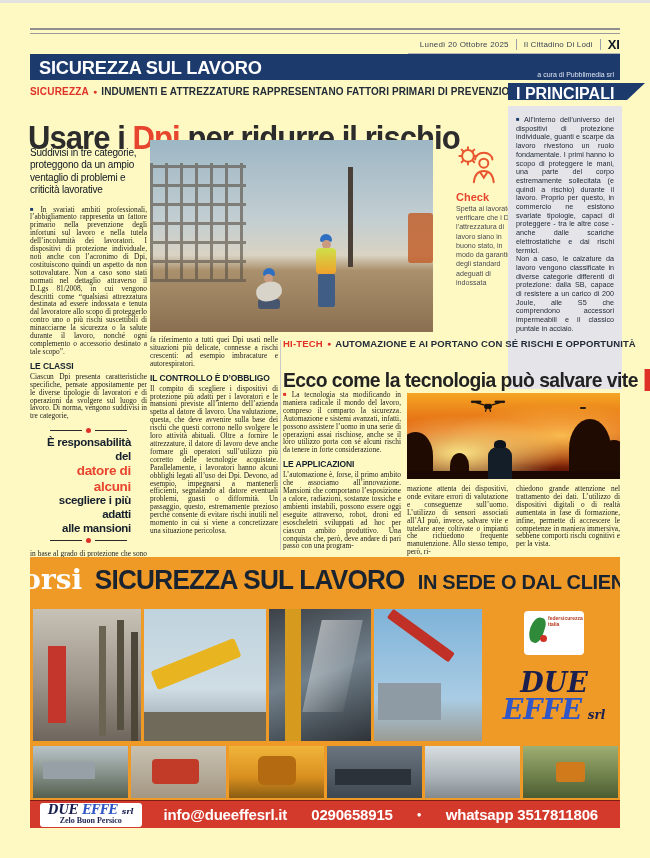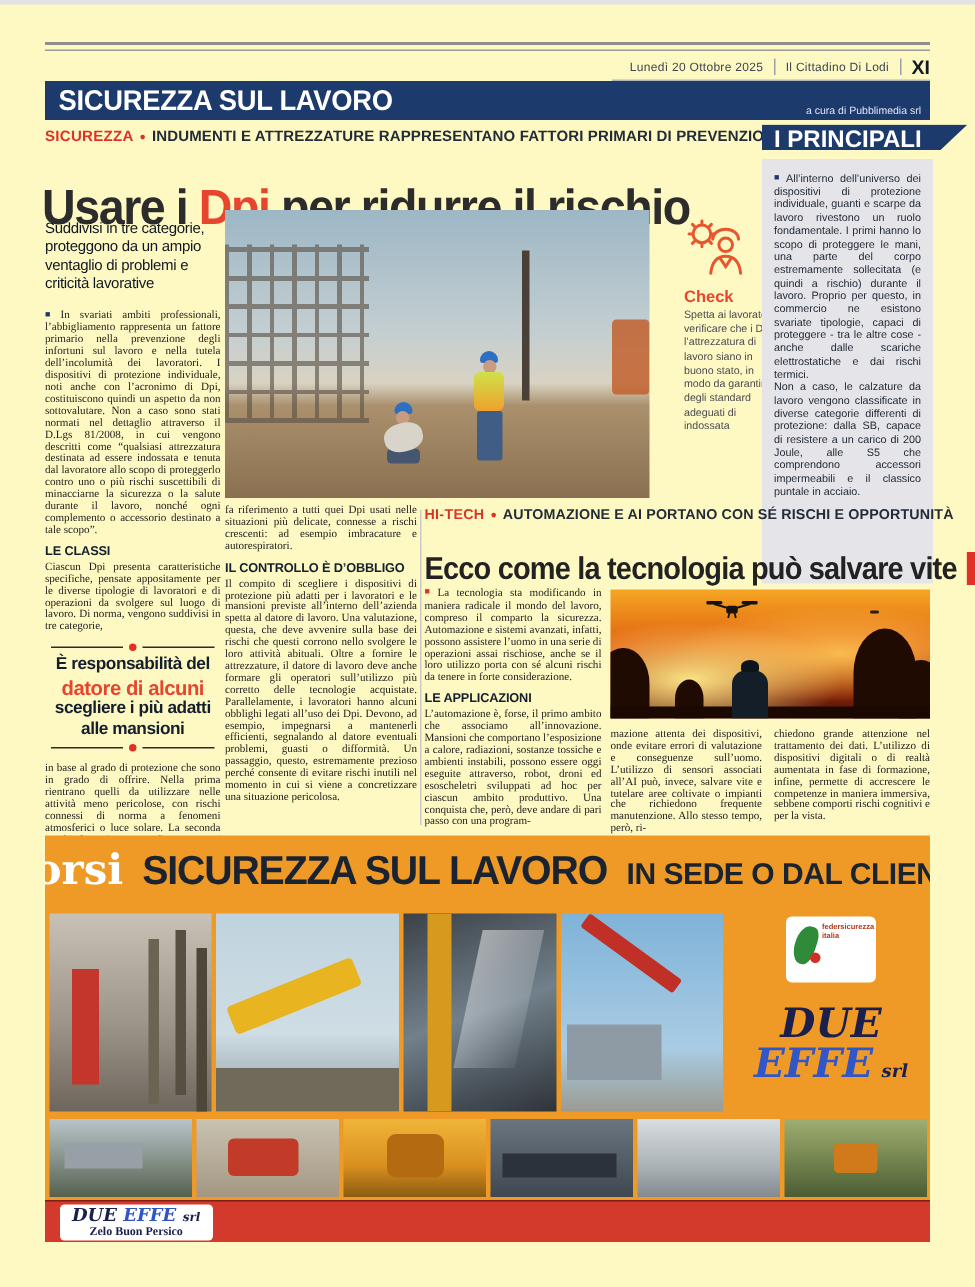--- a/index.html
+++ b/index.html
@@ -37,21 +37,21 @@
   
   .bodytext{font-family:"Liberation Serif",serif;font-size:7.4px;line-height:7.9px;
       text-align:justify;color:#1b1b1b;}
   .lead-sq{font-size:6px;vertical-align:1px;margin-right:2px;}
   .lead-navy{color:#1d3a6d;} .lead-red{color:#e03127;}
   .subhead{font-size:8.5px;font-weight:bold;color:#13202e;margin:5px 0 2px;letter-spacing:-.1px;}
 
   .colA{position:absolute;left:30px;top:147px;width:117px;}
   .standfirst{font-size:10px;font-weight:normal;line-height:1.24;color:#0f1722;margin-bottom:9px;letter-spacing:-.2px;}
 
-  .pullquote{margin:8px 0 7px;text-align:center;}
+  .pullquote{margin:8px 16px 7px;text-align:right;}
   .pq-rule{display:flex;align-items:center;gap:4px;margin:3px 4px;}
   .pq-line{flex:1;height:1px;background:#2b2b2b;}
   .pq-dot{width:5px;height:5px;border-radius:50%;background:#e03127;}
   .pq-l{font-size:11.5px;font-weight:bold;color:#141e2c;line-height:1.18;letter-spacing:-.3px;}
   .pq-red{font-size:13.5px;color:#e8452e;font-weight:bold;line-height:1.15;letter-spacing:-.3px;}
 
   .colB{position:absolute;left:150px;top:336px;width:128px;}
   .vrule-b{position:absolute;left:280px;top:340px;width:1px;height:210px;background:#c9c9c9;}
 
   
@@ -352,15 +352,21 @@
       <div class="bp bp4"></div>
       <div class="bp bp5"></div>
       <div class="bp bp6"></div>
     </div>
 
     <div class="ad-contact">
       <div class="brand-box">
         <div class="bb-line1"><span class="bb-due">DUE</span> <span class="bb-effe">EFFE</span> <span class="bb-srl">srl</span></div>
         <div class="bb-city">Zelo Buon Persico</div>
       </div>
+      <div class="contact-flex">
+        <span class="contact-item">info@dueeffesrl.it</span>
+        <span class="contact-item">0290658915</span>
+        <span class="contact-dot">●</span>
+        <span class="contact-item">whatsapp 3517811806</span>
+      </div>
     </div>
   </div>
 </div>
 
 </body></html>

